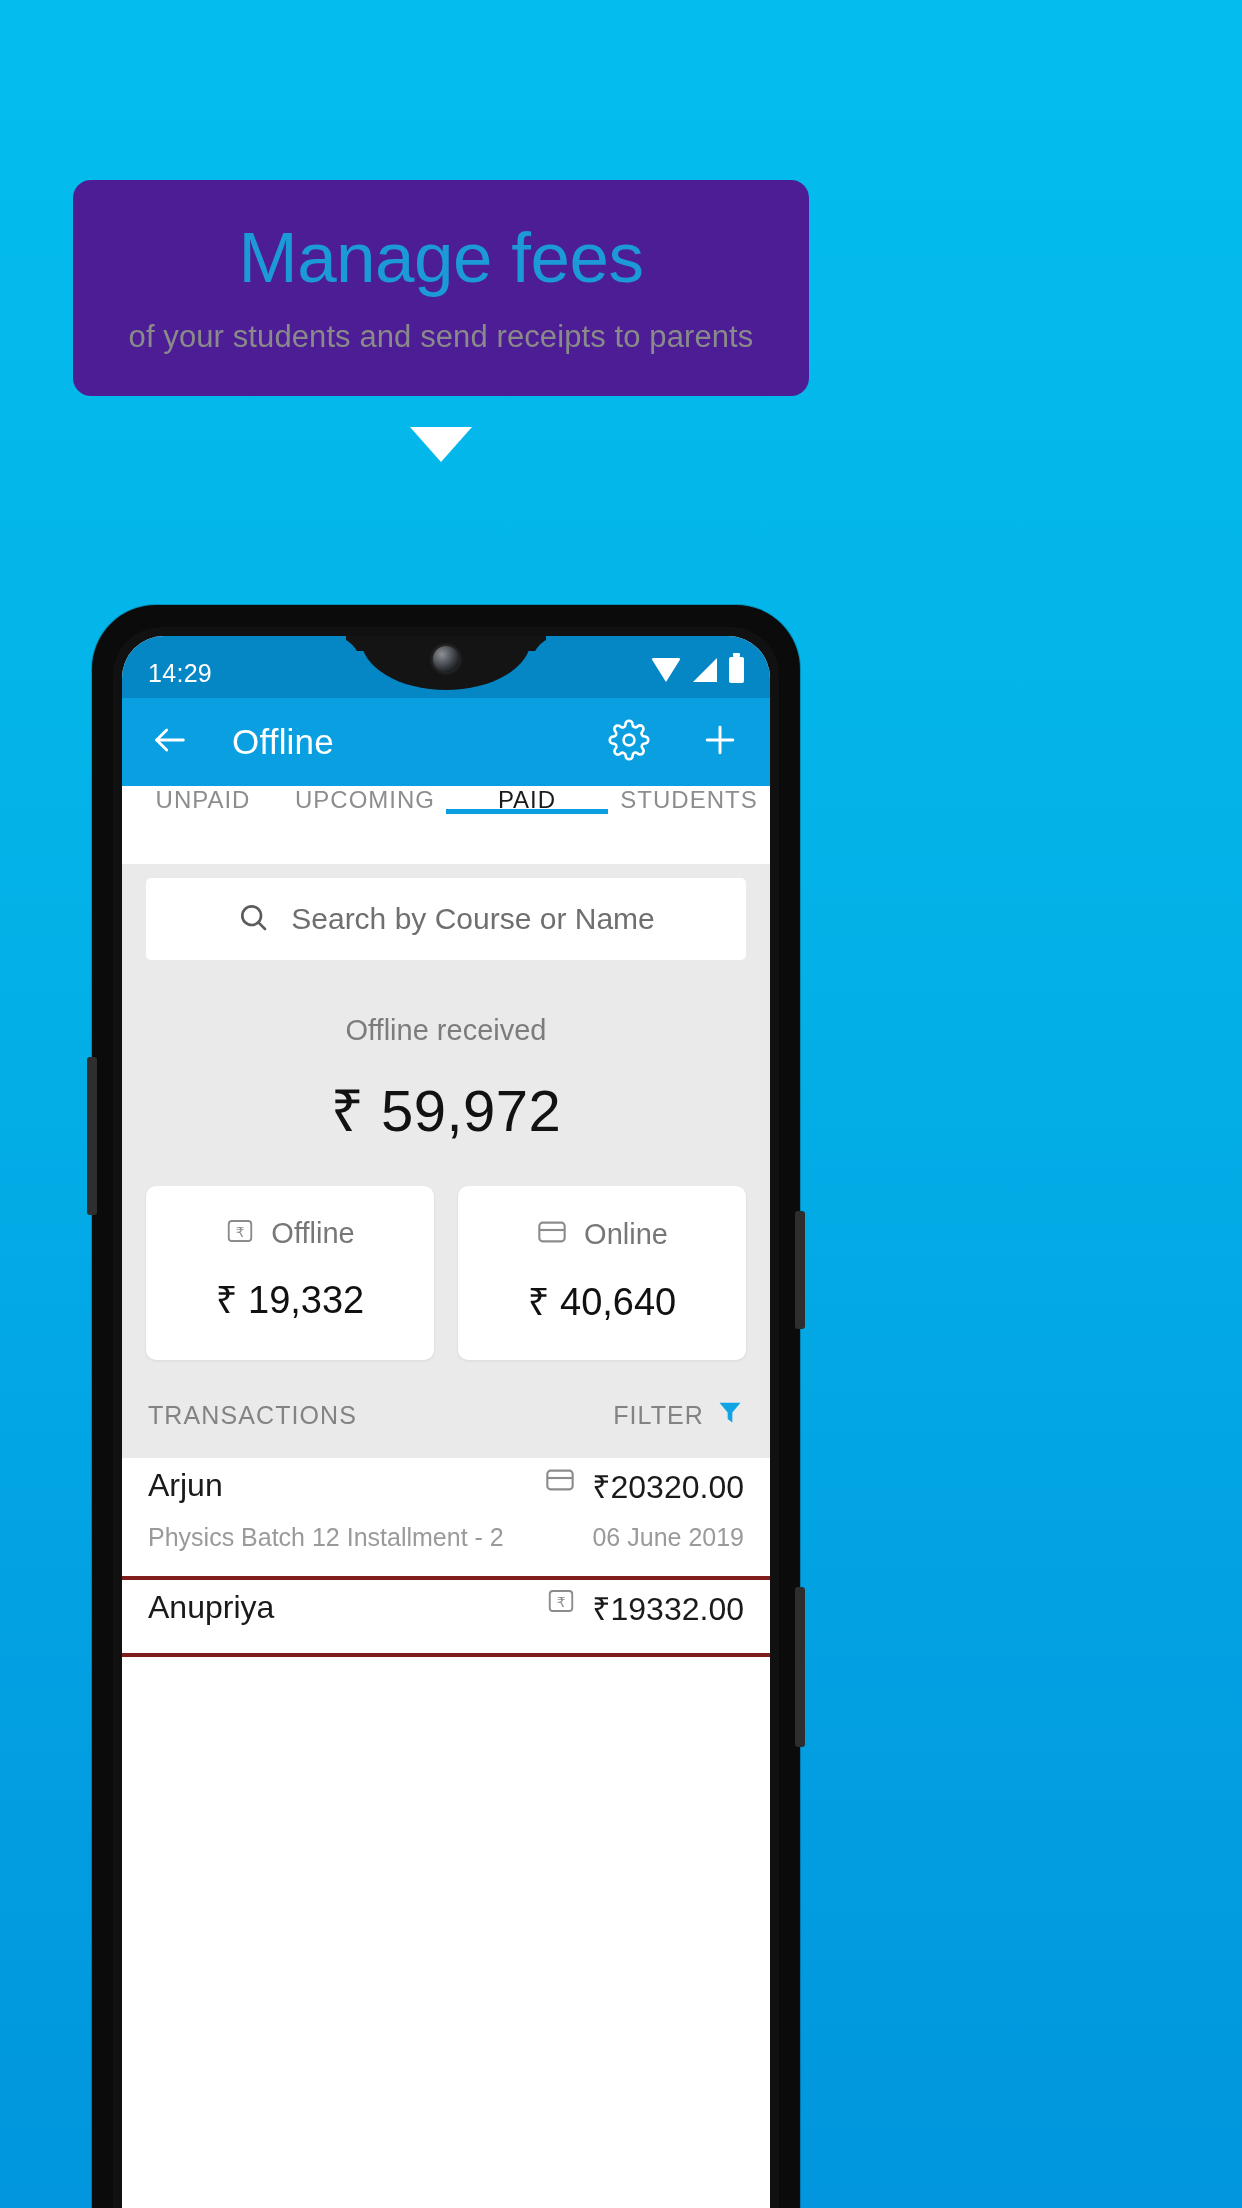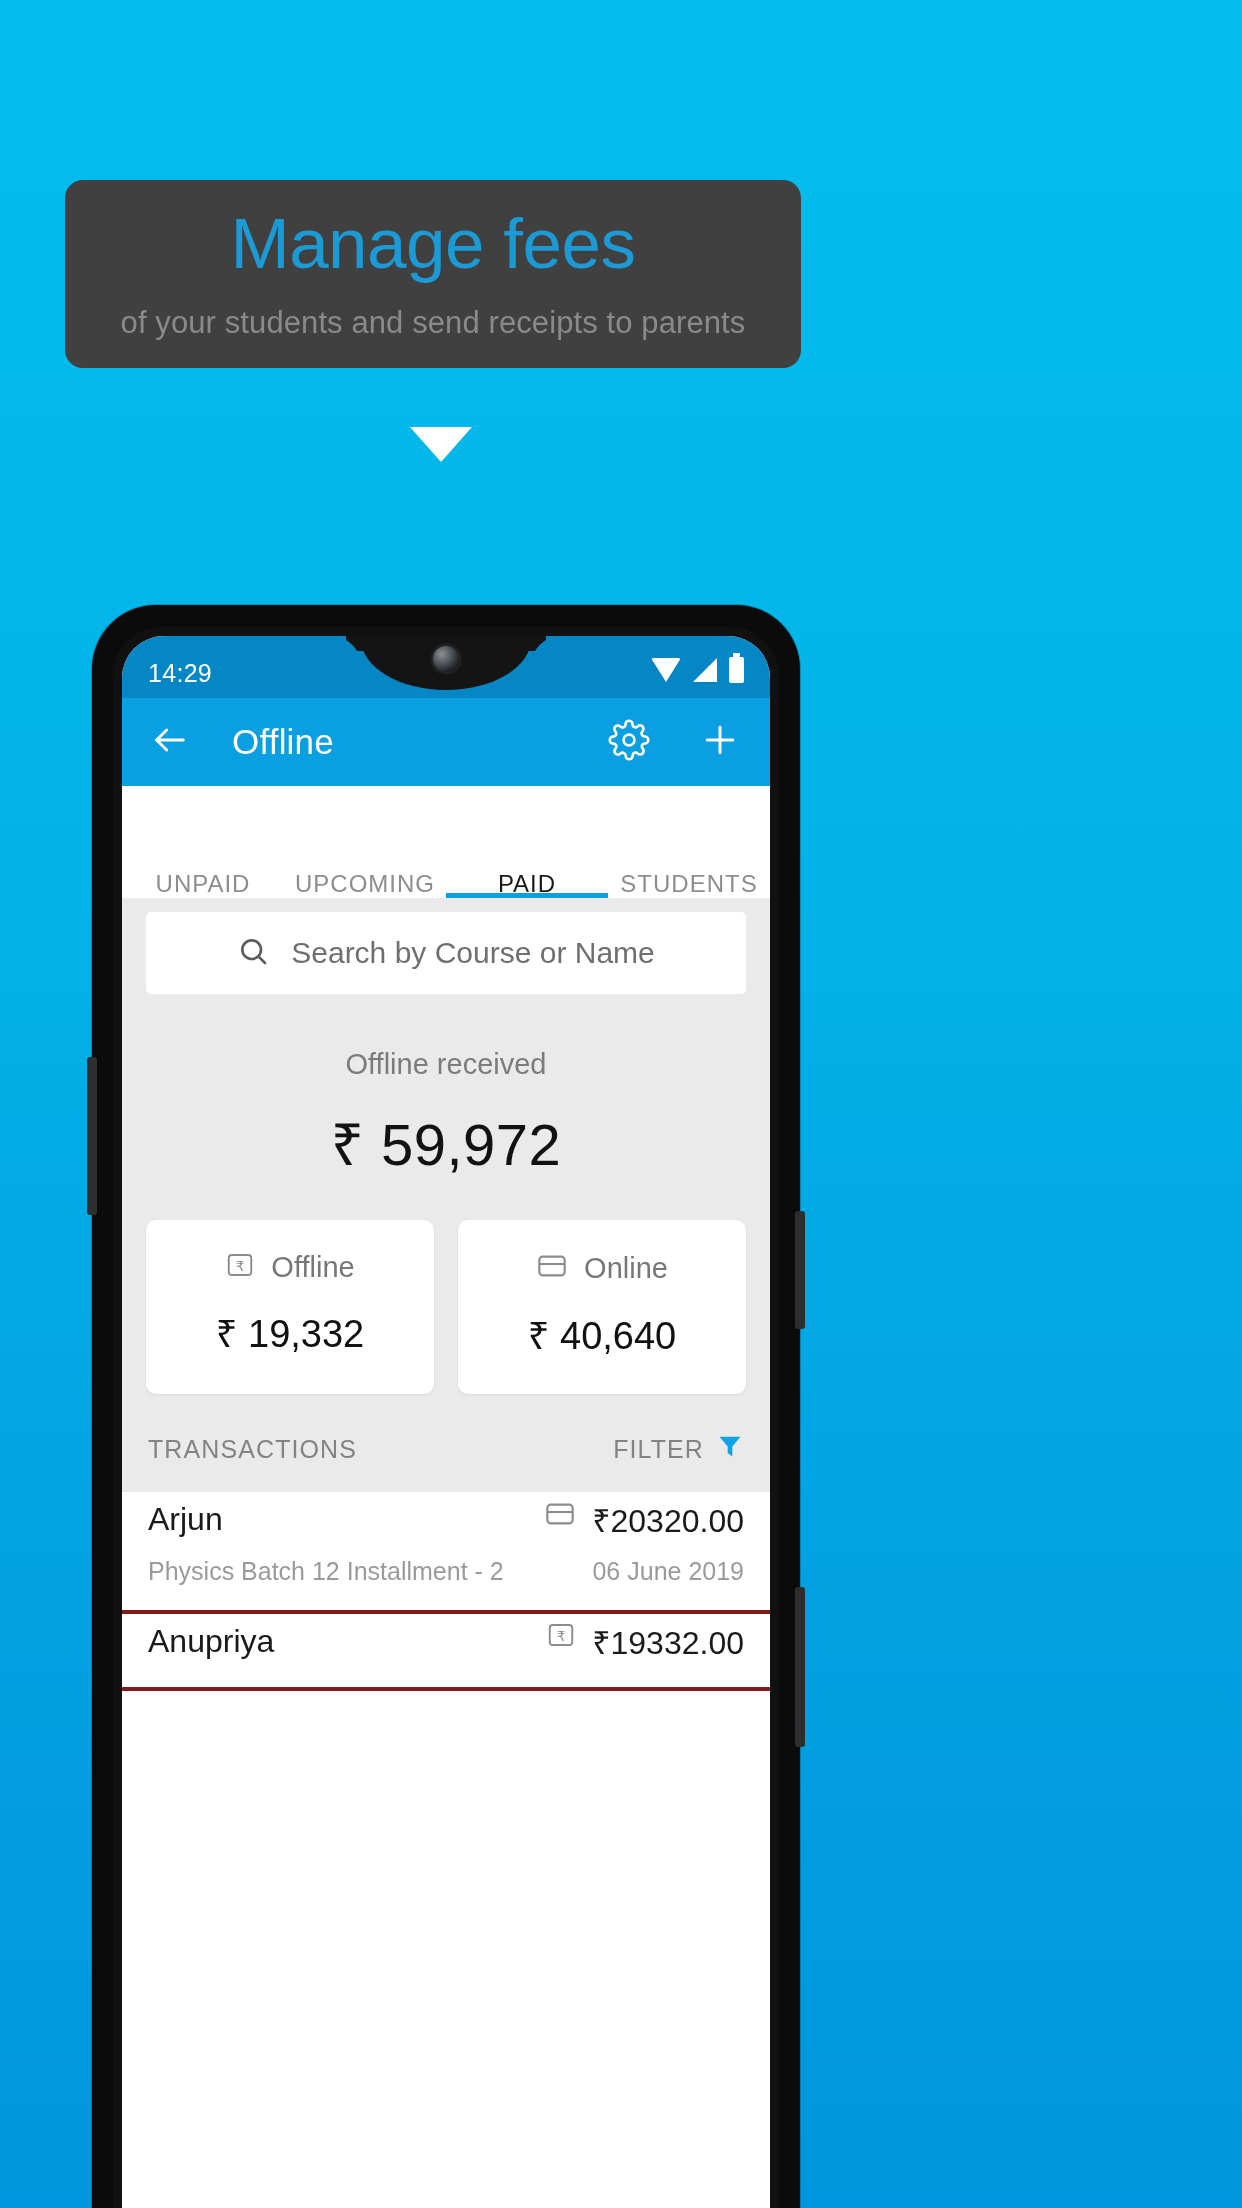--- a/index.html
+++ b/index.html
@@ -9,23 +9,23 @@
     font-family: "Liberation Sans", sans-serif;
   }
   body {
     background: linear-gradient(180deg, #04BDEE 0%, #03B2E8 40%, #029FE1 78%, #0196DD 100%);
     position: relative;
   }
 
   
   .bubble {
     position: absolute;
-    left: 65px; top: 180px;
-    width: 736px; height: 188px;
-    background: #404040;
+    left: 73px; top: 180px;
+    width: 736px; height: 216px;
+    background: #4c1d95;
     border-radius: 18px;
     display: flex;
     flex-direction: column;
     align-items: center;
     justify-content: center;
   }
   .bubble-title {
     color: #1C9AD6;
     font-size: 71px;
     font-weight: 400;
@@ -134,22 +134,22 @@
     display: flex; align-items: center;
     padding: 0 28px;
     color: #fff;
   }
   .appbar-title { font-size: 35px; font-weight: 400; margin-left: 42px; letter-spacing: .2px; }
   .appbar-actions { margin-left:auto; display:flex; align-items:center; gap: 48px; }
   .ico { display:inline-block; }
 
   
   .tabs {
-    display: flex; align-items: flex-end;
-    height: 112px;
+    display: flex; align-items: flex-start;
+    height: 78px;
     background: #fff;
   }
   .tab {
     flex: 1;
     display: flex; align-items: center; justify-content: center;
     font-size: 24px; letter-spacing: 1.0px;
     color: #8D8D8D;
     position: relative;
   }
   .tab.active { color: #1a1a1a; font-weight: 500; }

